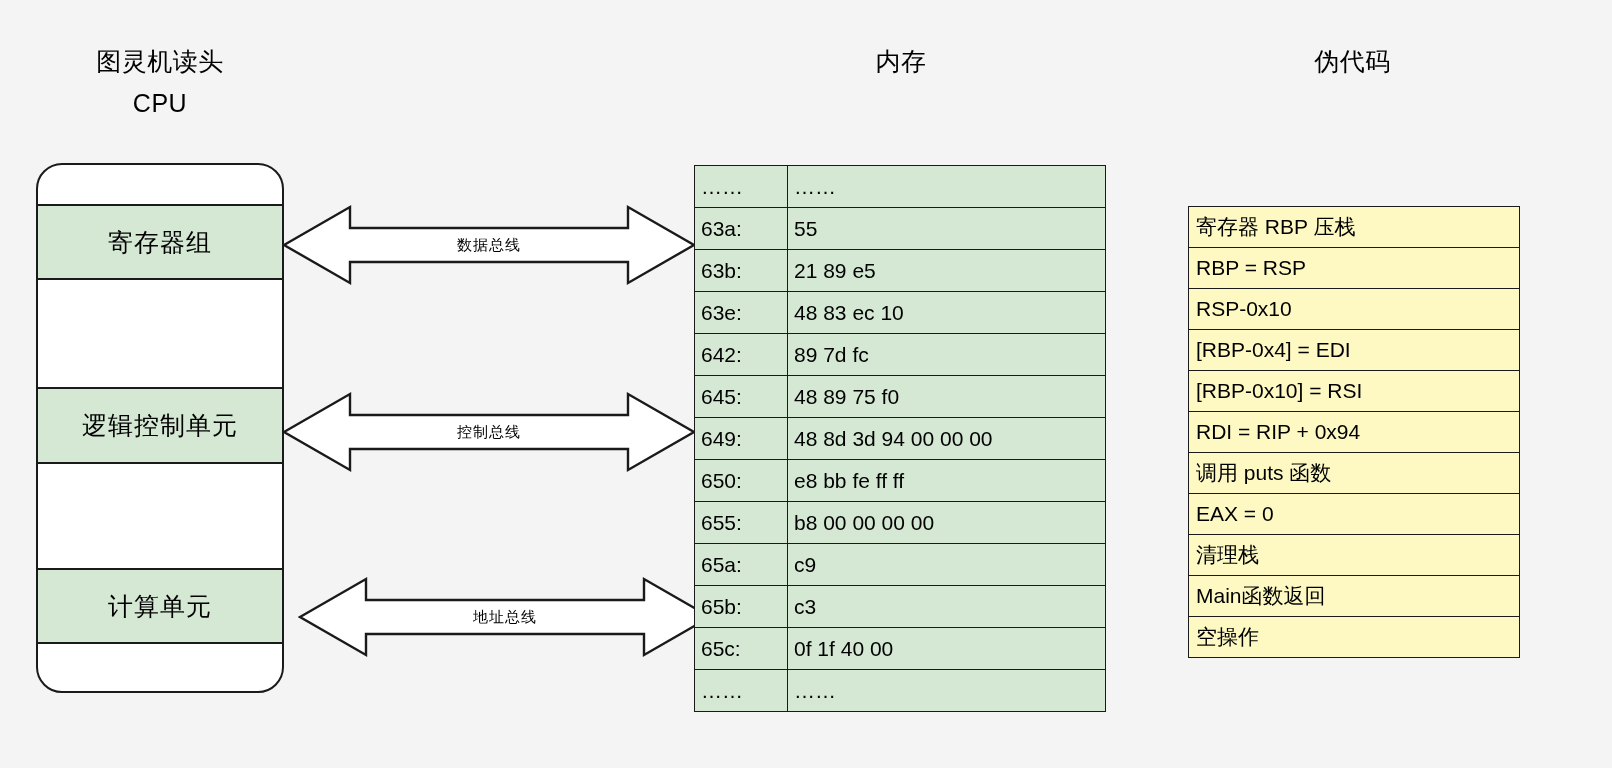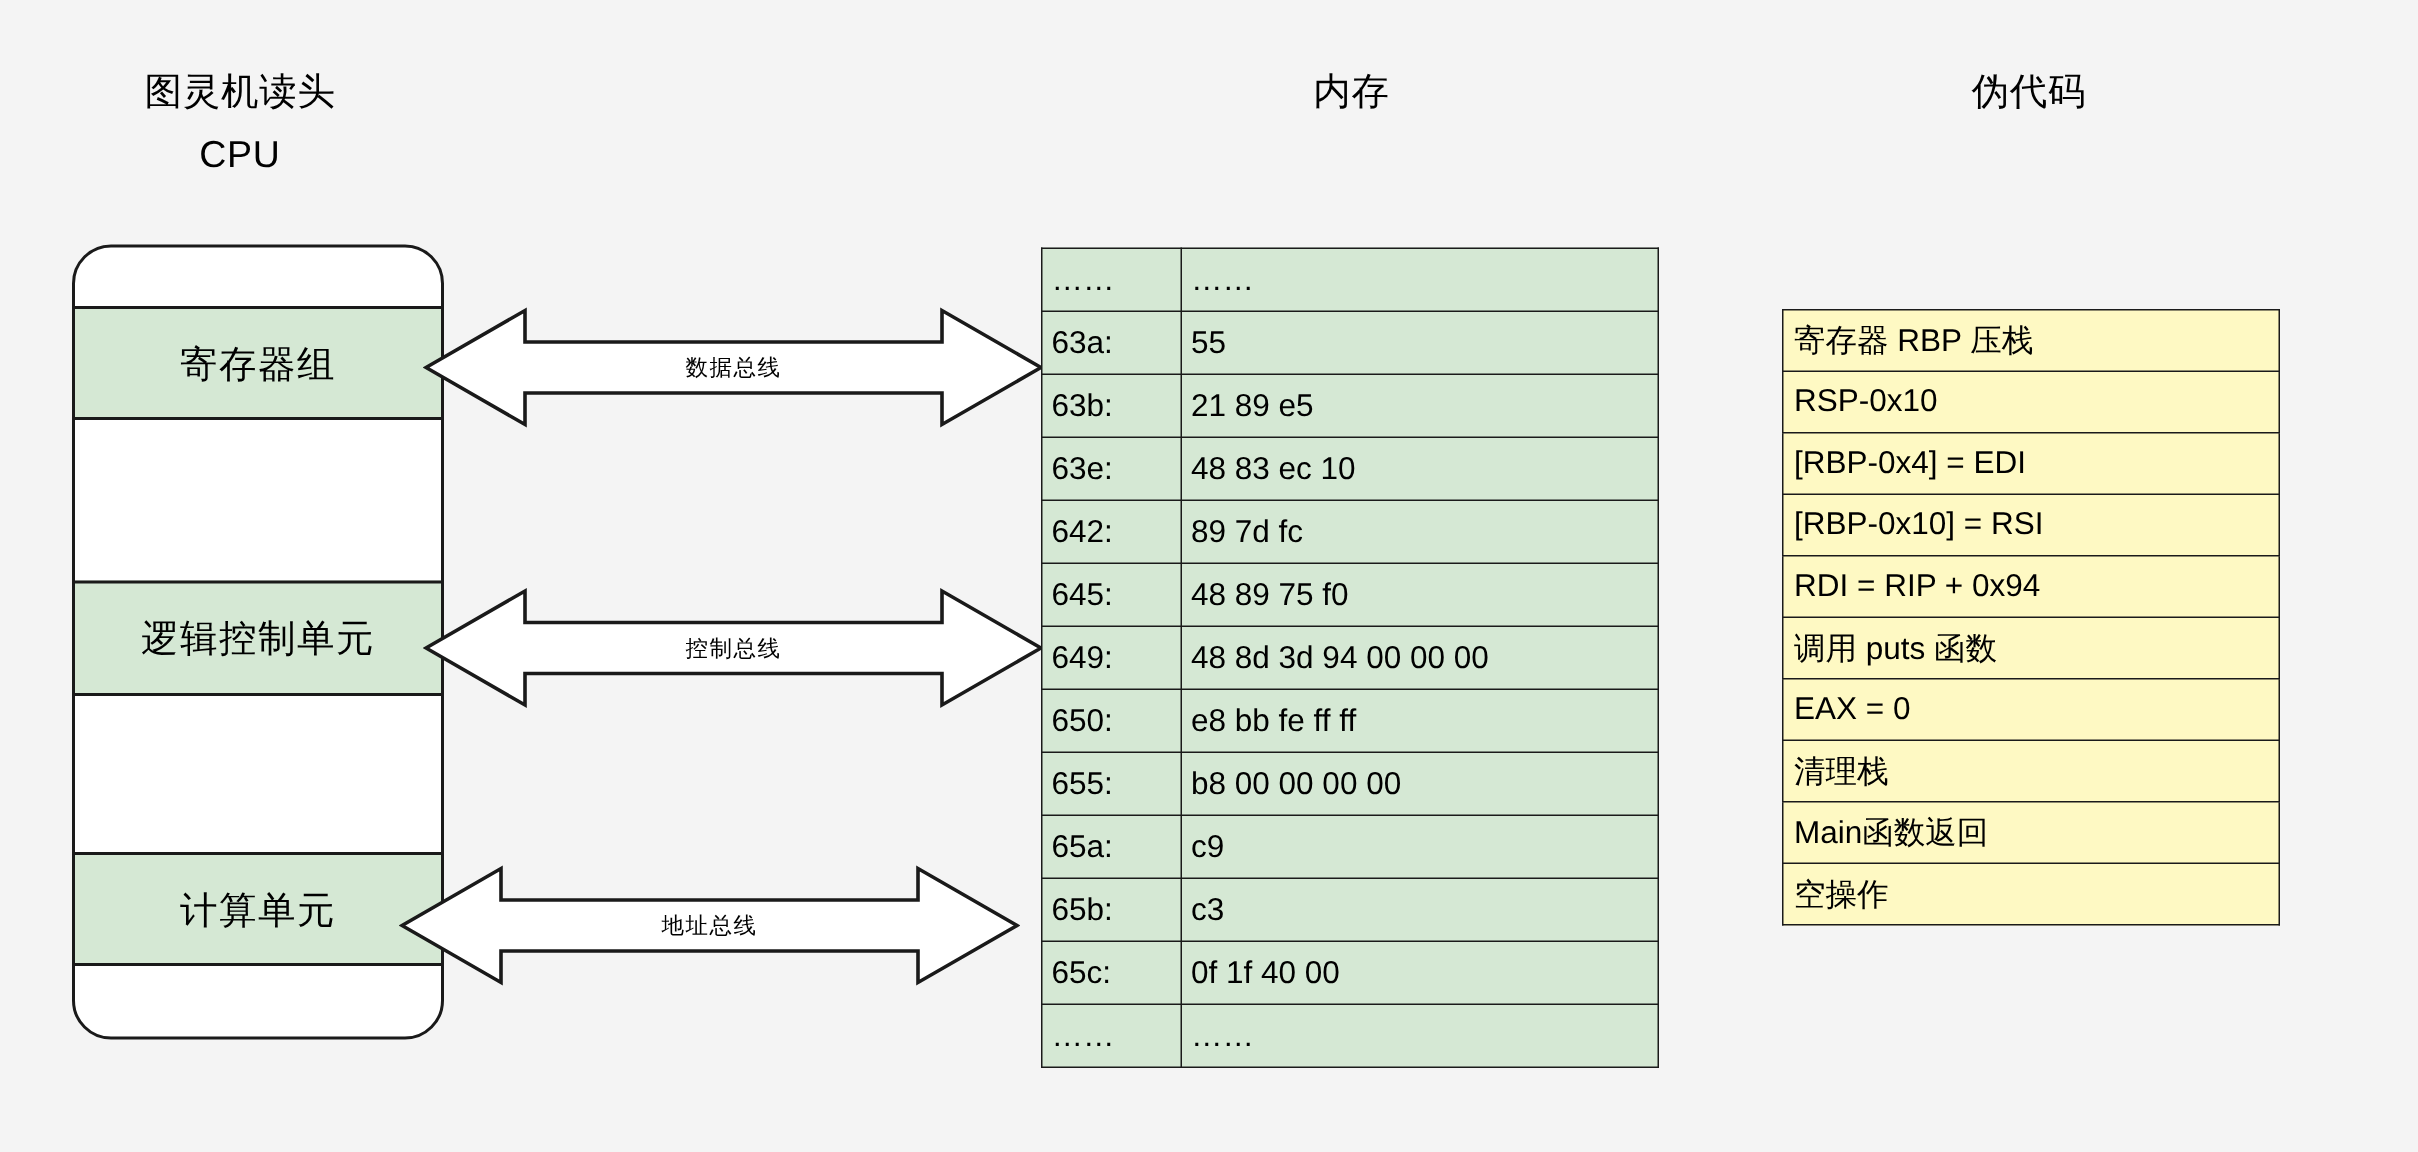--- a/index.html
+++ b/index.html
@@ -40,21 +40,20 @@
     position: absolute;
     left: 36px;
     top: 163px;
     width: 248px;
     height: 530px;
     background: #ffffff;
     border: 2px solid #1a1a1a;
     border-radius: 26px;
     box-sizing: border-box;
     overflow: hidden;
-    margin-left: 12px;
   }
   .cpu-band {
     position: absolute;
     left: 0;
     width: 100%;
     box-sizing: border-box;
     display: flex;
     align-items: center;
     justify-content: center;
     font-size: 25px;
@@ -86,21 +85,21 @@
     display: flex;
     align-items: center;
     justify-content: center;
     font-size: 15px;
     letter-spacing: 1px;
     white-space: nowrap;
     pointer-events: none;
   }
   #bus-data    { left: 282px; top: 201px; }
   #bus-control { left: 282px; top: 388px; }
-  #bus-address { left: 266px; top: 573px; text-decoration: underline; }
+  #bus-address { left: 298px; top: 573px; text-decoration: underline; }
 
   
   #memory-table {
     position: absolute;
     left: 694px;
     top: 165px;
     width: 412px;
     border-collapse: collapse;
     table-layout: fixed;
     background: #d5e8d4;
@@ -243,20 +242,23 @@
         </tr>
       </tbody>
   </table>
 
   <table id="pseudo-table">
     <tbody>
         <tr>
           <td>寄存器 RBP 压栈</td>
         </tr>
         <tr>
+          <td>RBP = RSP</td>
+        </tr>
+        <tr>
           <td>RSP-0x10</td>
         </tr>
         <tr>
           <td>[RBP-0x4] = EDI</td>
         </tr>
         <tr>
           <td>[RBP-0x10] = RSI</td>
         </tr>
         <tr>
           <td>RDI = RIP + 0x94</td>

